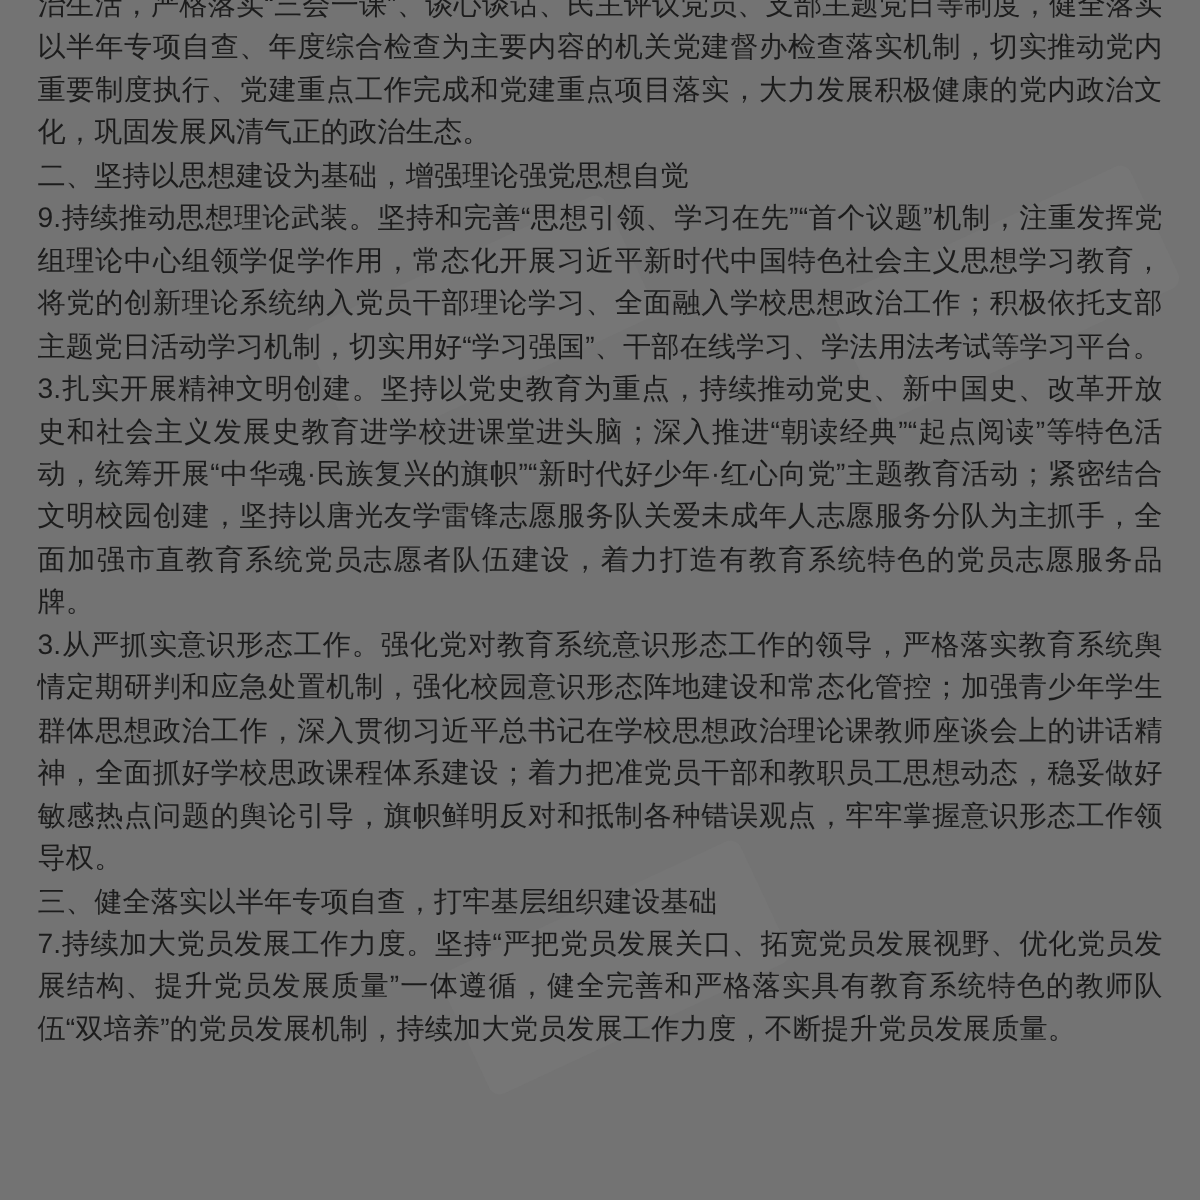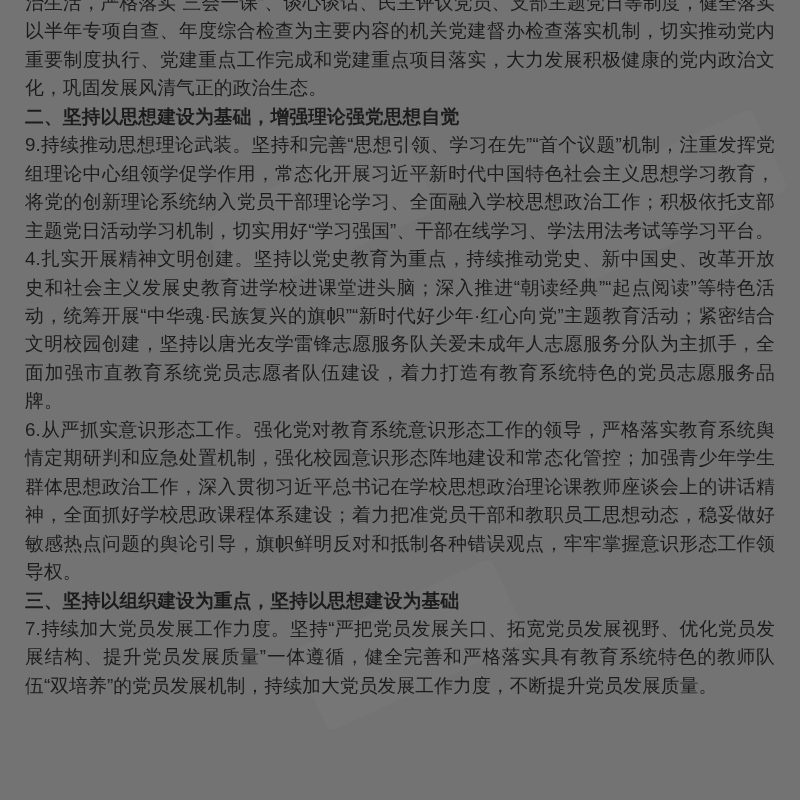--- a/index.html
+++ b/index.html
@@ -26,21 +26,21 @@
     color: #1c1c1c;
     text-align: justify;
     text-justify: inter-character;
     letter-spacing: 0.1px;
   }
   .block {
     margin: 0;
     padding: 0;
   }
   .block.heading {
-    font-weight: 700;
+    font-weight: 400;
   }
   
   .wm {
     position: absolute;
     width: 220px;
     height: 90px;
     border-radius: 8px;
     transform: rotate(-25deg);
     background: rgba(180, 180, 180, 0.05);
     pointer-events: none;
@@ -53,18 +53,18 @@
 <body>
 
 <div class="page">
   <div class="wm wm-a"></div>
   <div class="wm wm-b"></div>
   <div class="wm wm-c"></div>
   <div class="doc">
       <p class="block paragraph continued clipped-top">治生活，严格落实“三会一课”、谈心谈话、民主评议党员、支部主题党日等制度，健全落实以半年专项自查、年度综合检查为主要内容的机关党建督办检查落实机制，切实推动党内重要制度执行、党建重点工作完成和党建重点项目落实，大力发展积极健康的党内政治文化，巩固发展风清气正的政治生态。</p>
       <p class="block heading">二、坚持以思想建设为基础，增强理论强党思想自觉</p>
       <p class="block paragraph">9.持续推动思想理论武装。坚持和完善“思想引领、学习在先”“首个议题”机制，注重发挥党组理论中心组领学促学作用，常态化开展习近平新时代中国特色社会主义思想学习教育，将党的创新理论系统纳入党员干部理论学习、全面融入学校思想政治工作；积极依托支部主题党日活动学习机制，切实用好“学习强国”、干部在线学习、学法用法考试等学习平台。</p>
-      <p class="block paragraph">4.扎实开展精神文明创建。坚持以党史教育为重点，持续推动党史、新中国史、改革开放史和社会主义发展史教育进学校进课堂进头脑；深入推进“朝读经典”“起点阅读”等特色活动，统筹开展“中华魂·民族复兴的旗帜”“新时代好少年·红心向党”主题教育活动；紧密结合文明校园创建，坚持以唐光友学雷锋志愿服务队关爱未成年人志愿服务分队为主抓手，全面加强市直教育系统党员志愿者队伍建设，着力打造有教育系统特色的党员志愿服务品牌。</p>
-      <p class="block paragraph">6.从严抓实意识形态工作。强化党对教育系统意识形态工作的领导，严格落实教育系统舆情定期研判和应急处置机制，强化校园意识形态阵地建设和常态化管控；加强青少年学生群体思想政治工作，深入贯彻习近平总书记在学校思想政治理论课教师座谈会上的讲话精神，全面抓好学校思政课程体系建设；着力把准党员干部和教职员工思想动态，稳妥做好敏感热点问题的舆论引导，旗帜鲜明反对和抵制各种错误观点，牢牢掌握意识形态工作领导权。</p>
-      <p class="block heading">三、坚持以组织建设为重点，坚持以思想建设为基础</p>
+      <p class="block paragraph">3.扎实开展精神文明创建。坚持以党史教育为重点，持续推动党史、新中国史、改革开放史和社会主义发展史教育进学校进课堂进头脑；深入推进“朝读经典”“起点阅读”等特色活动，统筹开展“中华魂·民族复兴的旗帜”“新时代好少年·红心向党”主题教育活动；紧密结合文明校园创建，坚持以唐光友学雷锋志愿服务队关爱未成年人志愿服务分队为主抓手，全面加强市直教育系统党员志愿者队伍建设，着力打造有教育系统特色的党员志愿服务品牌。</p>
+      <p class="block paragraph">3.从严抓实意识形态工作。强化党对教育系统意识形态工作的领导，严格落实教育系统舆情定期研判和应急处置机制，强化校园意识形态阵地建设和常态化管控；加强青少年学生群体思想政治工作，深入贯彻习近平总书记在学校思想政治理论课教师座谈会上的讲话精神，全面抓好学校思政课程体系建设；着力把准党员干部和教职员工思想动态，稳妥做好敏感热点问题的舆论引导，旗帜鲜明反对和抵制各种错误观点，牢牢掌握意识形态工作领导权。</p>
+      <p class="block heading">三、健全落实以半年专项自查，打牢基层组织建设基础</p>
       <p class="block paragraph">7.持续加大党员发展工作力度。坚持“严把党员发展关口、拓宽党员发展视野、优化党员发展结构、提升党员发展质量”一体遵循，健全完善和严格落实具有教育系统特色的教师队伍“双培养”的党员发展机制，持续加大党员发展工作力度，不断提升党员发展质量。</p>
     </div>
 </div>
 
 </body></html>

